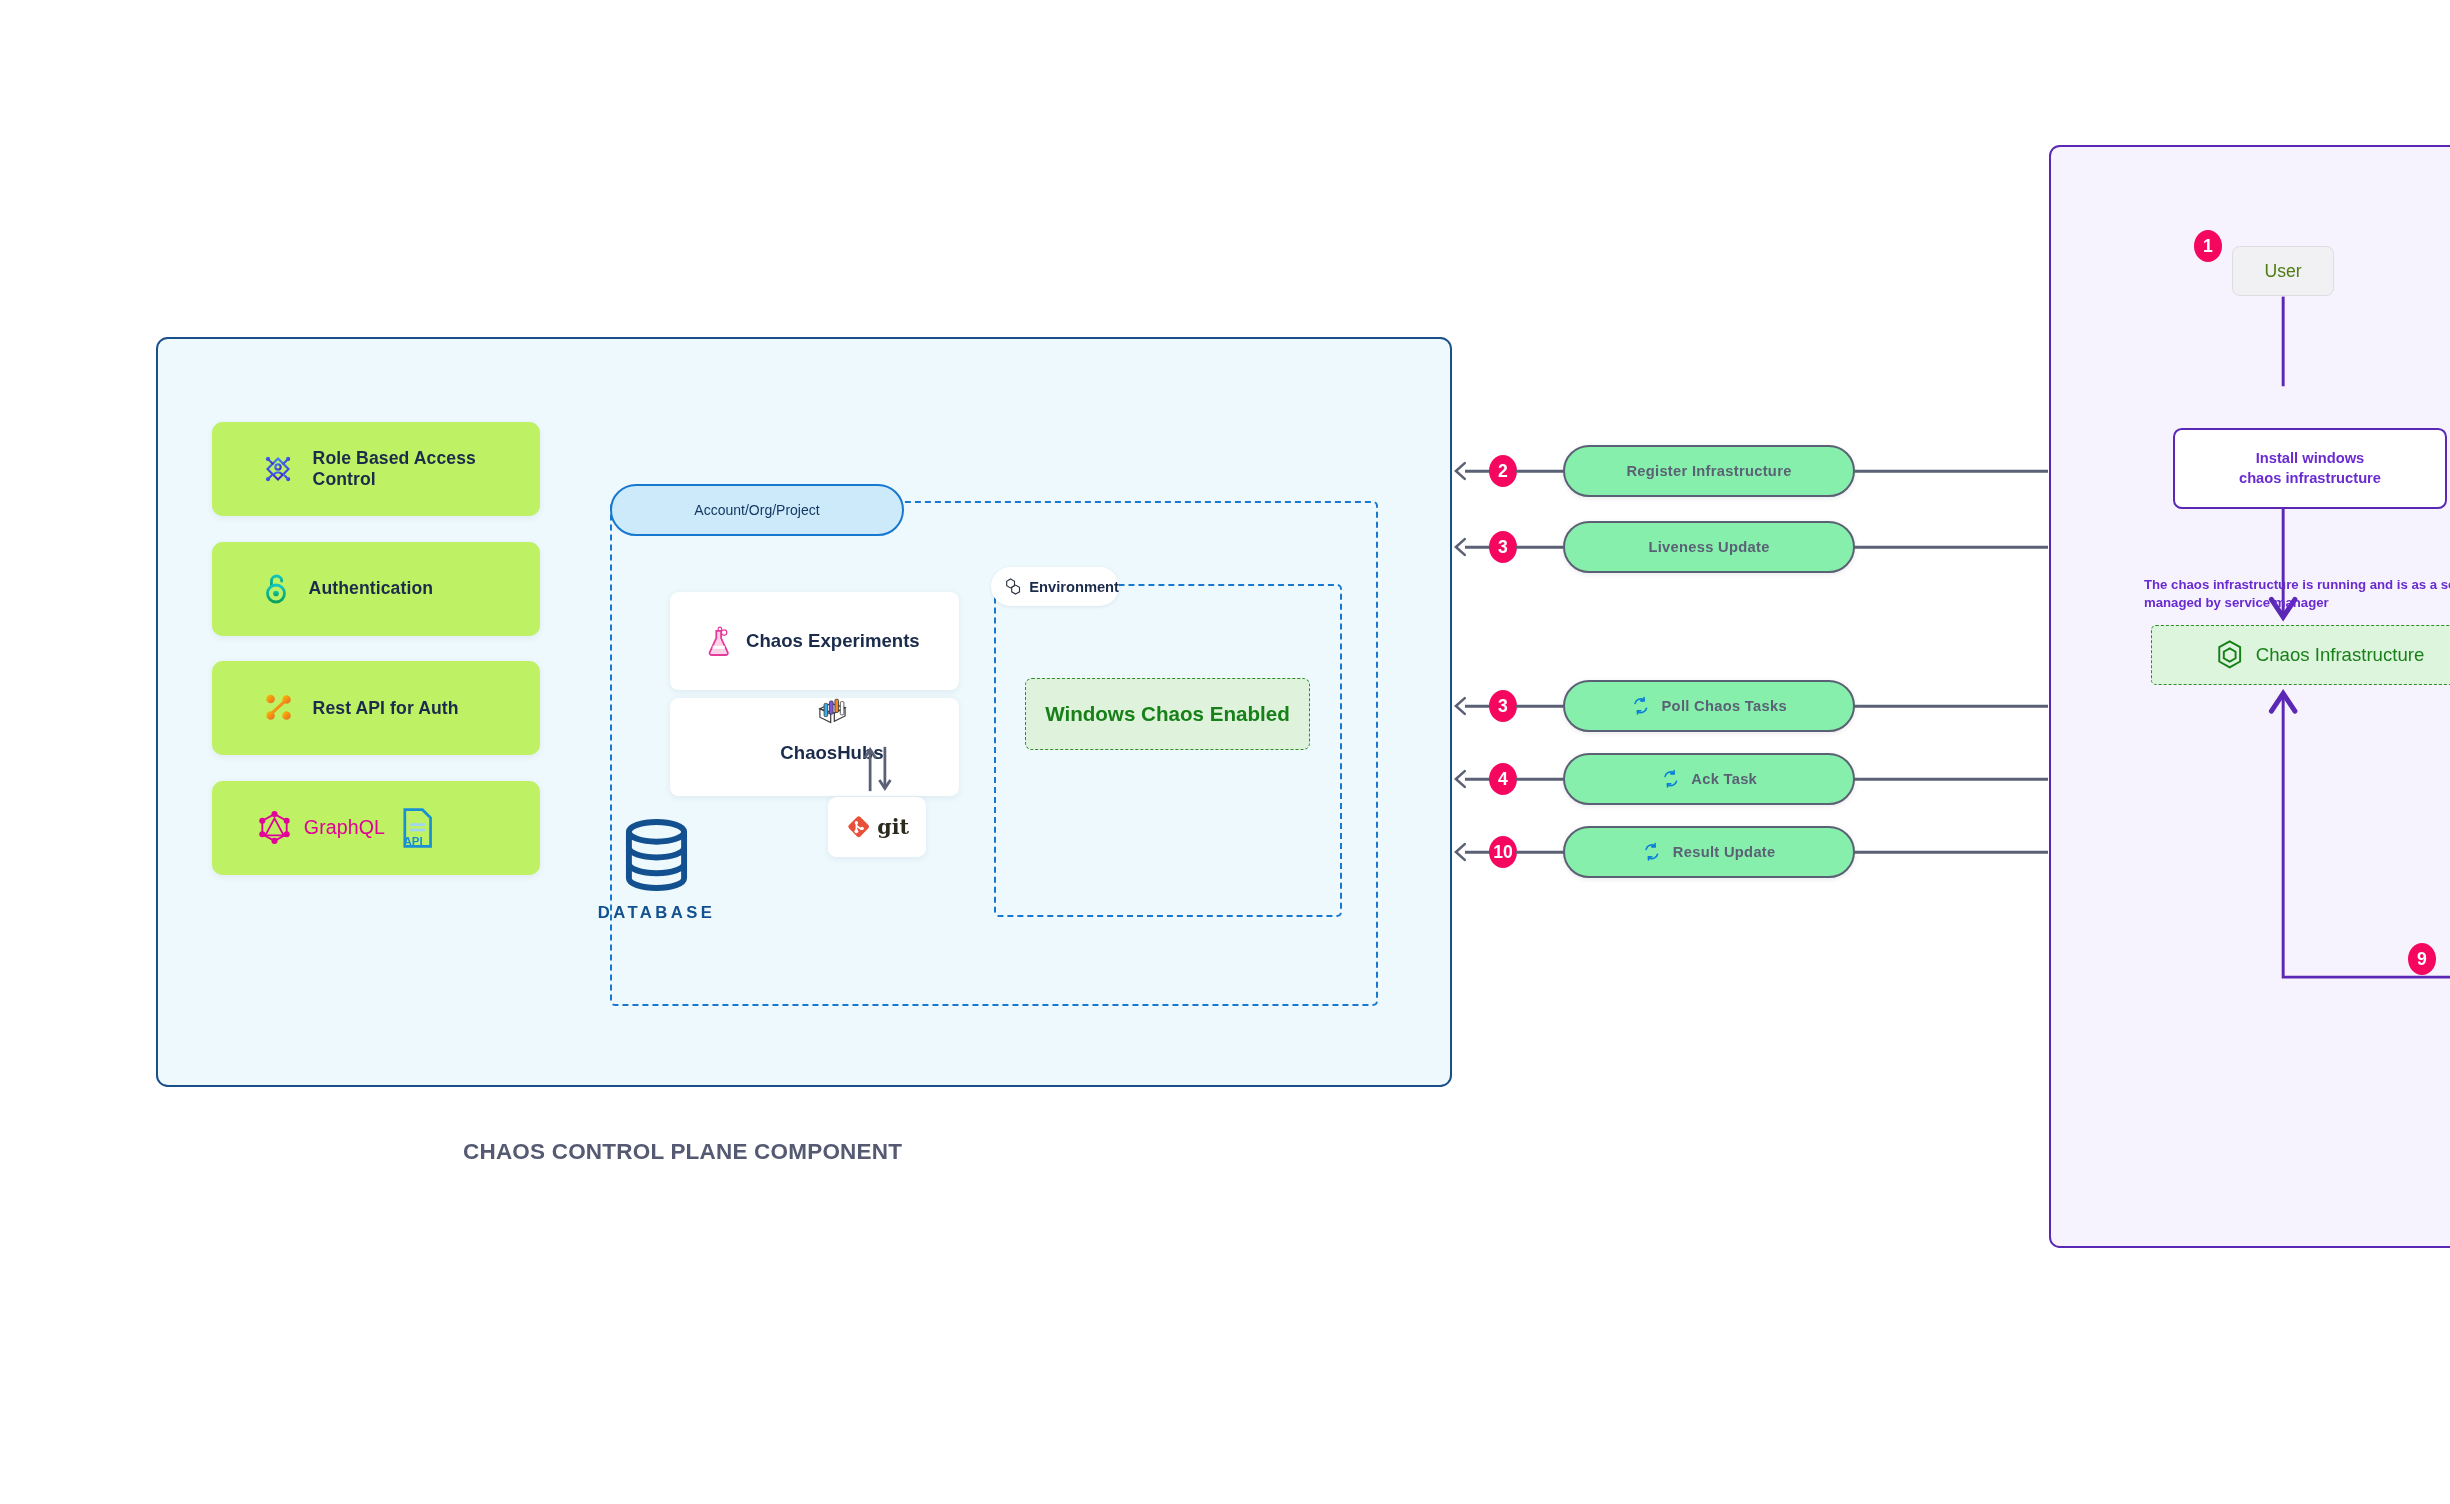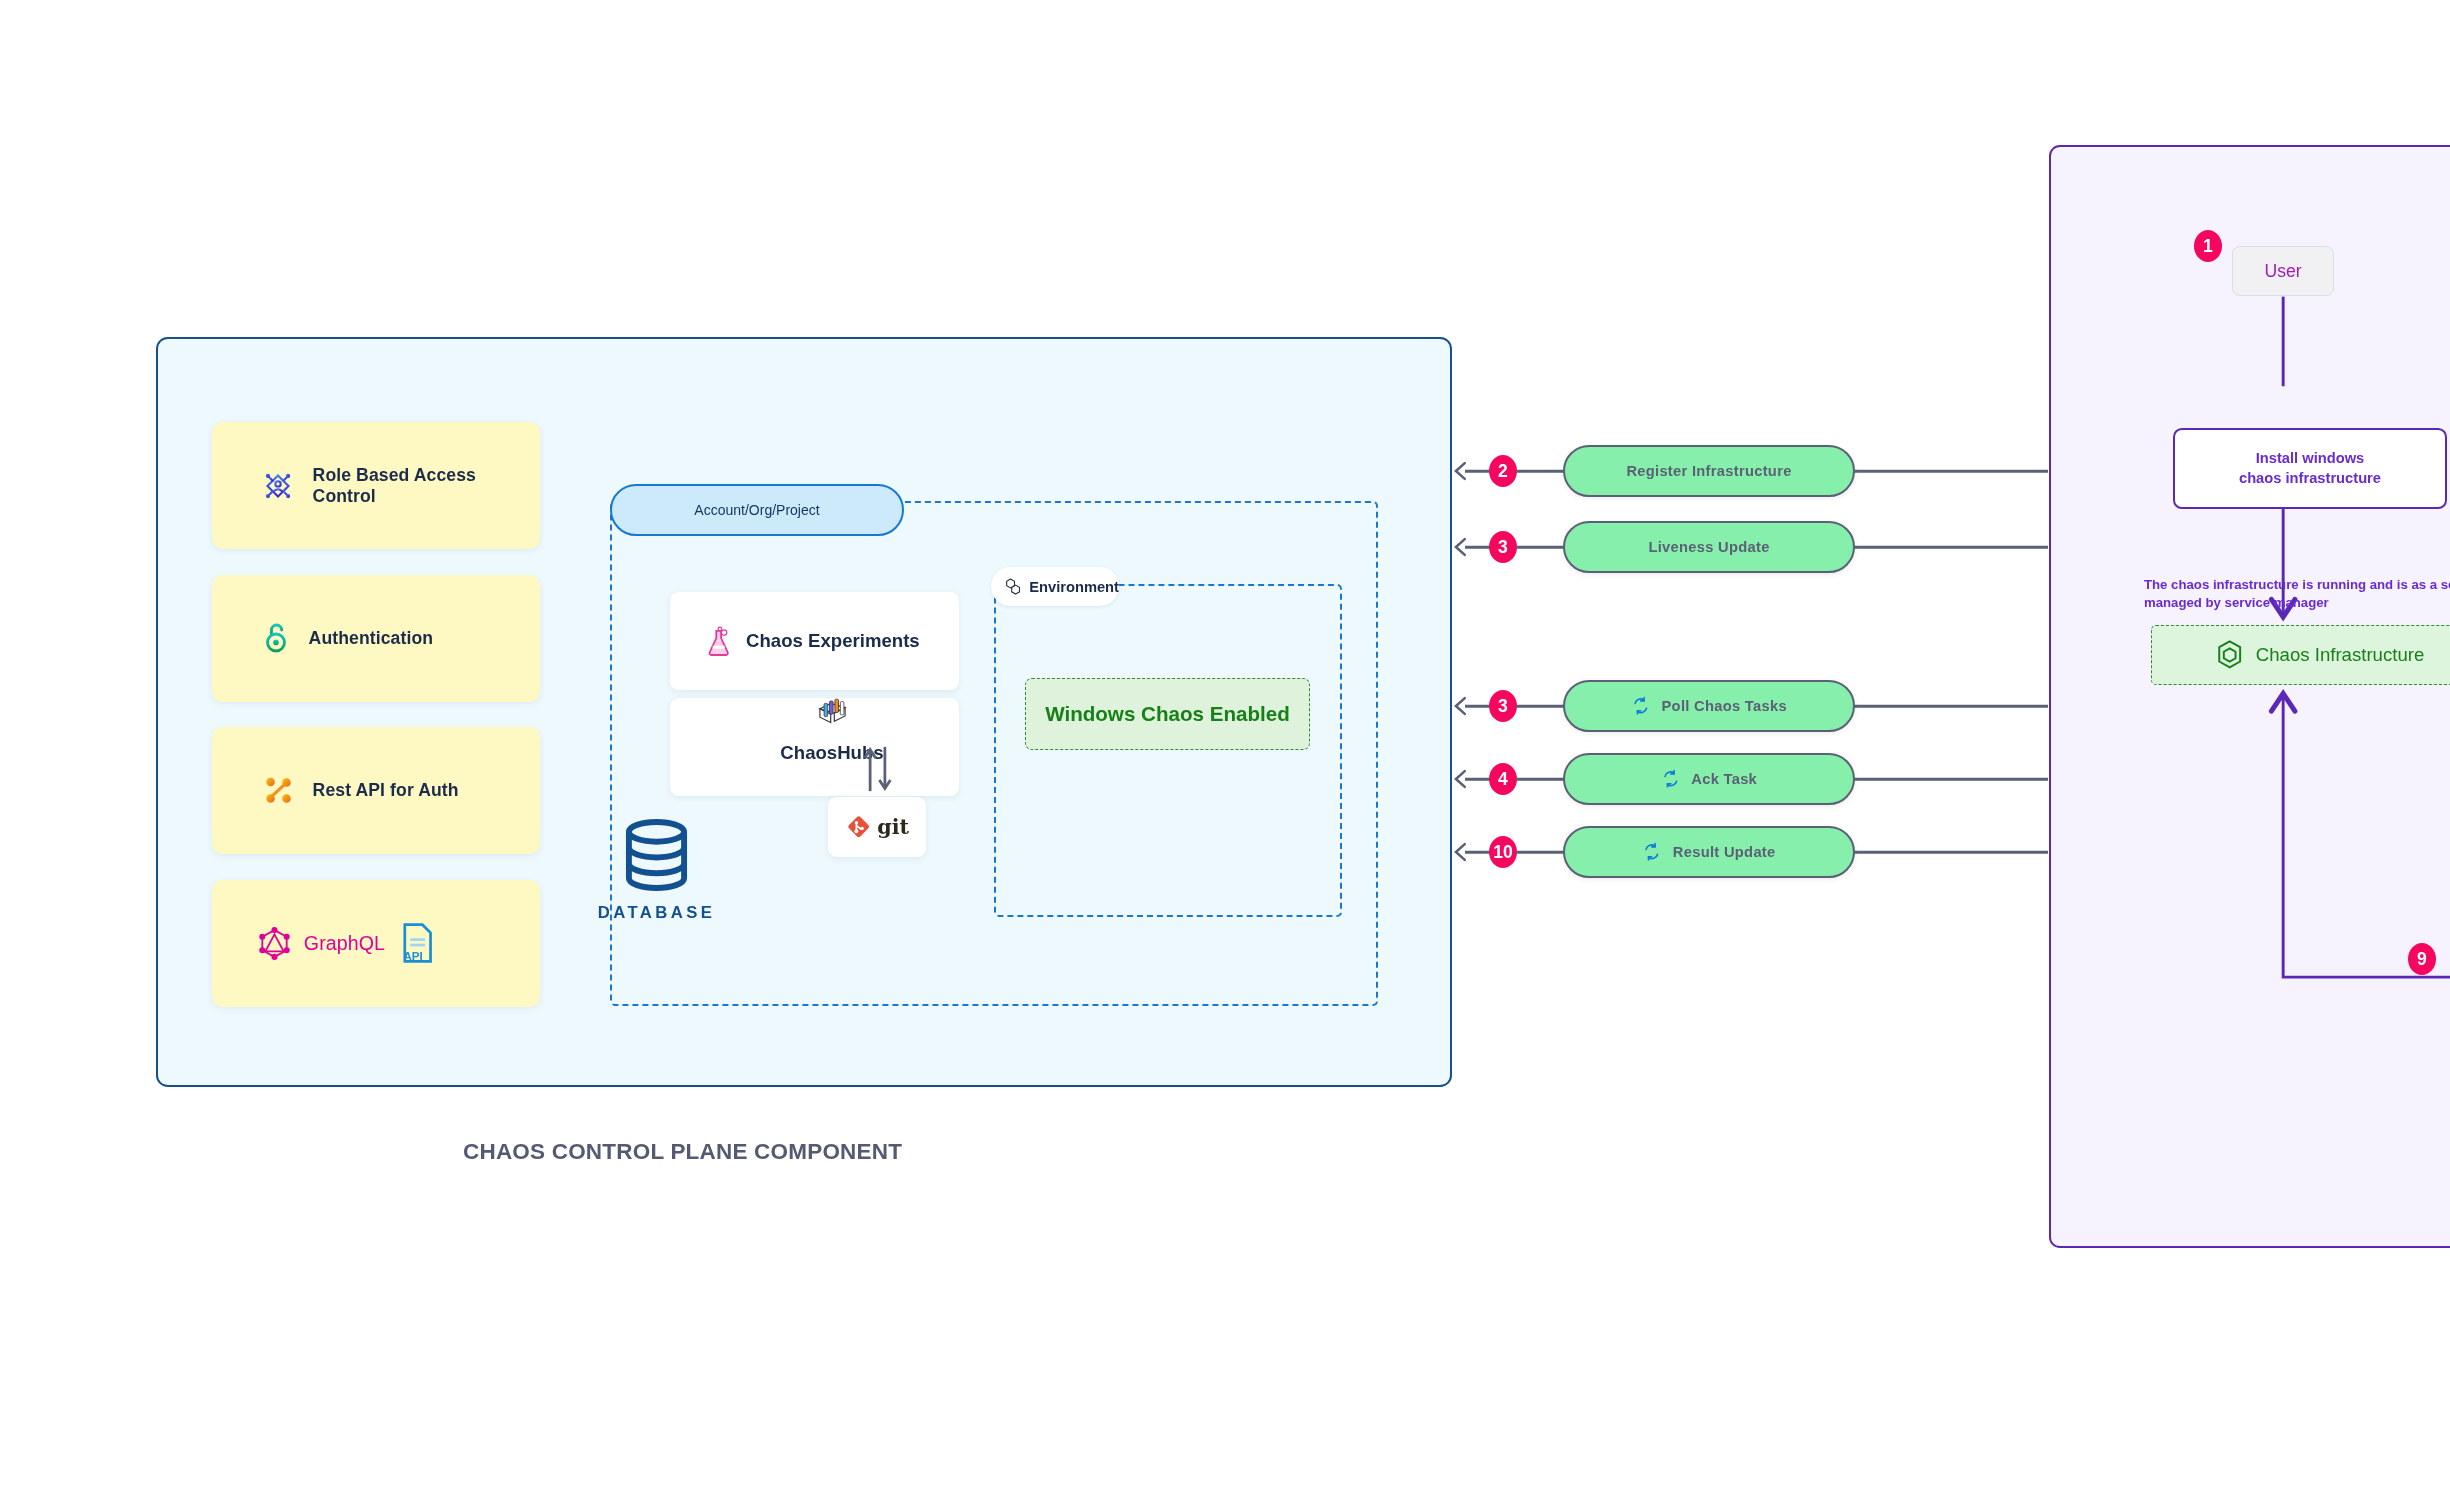--- a/index.html
+++ b/index.html
@@ -11,21 +11,21 @@
   }
   .stage{ position:absolute; inset:0; }
 
   
   #control-plane{
     position:absolute; left:156px; top:337px; width:1296px; height:750px;
     background:#eef9fd; border:2.9px solid #1b4f8a; border-radius:11.8px;
   }
   .cp-cards{ position:absolute; left:54px; top:83px; width:328px; }
   .cp-card{
-    background:#fef9c3; border-radius:10.8px; height:127px; margin-bottom:25.5px;
+    background:#bef264; border-radius:10.8px; height:94px; margin-bottom:25.5px;
     box-shadow:0 2px 6.9px rgba(30,60,90,.07);
     display:flex; align-items:center; padding-left:49px; gap:17.6px;
   }
   .cp-card .lbl{ font-size:17.6px; font-weight:700; color:#1b2b4b; letter-spacing:0.1px; }
   .ico{ flex:0 0 auto; display:block; }
 
   
   #aop-region{
     position:absolute; left:610px; top:501px; width:768px; height:505px;
     border:2.5px dashed #1878d0; border-radius:4.9px;
@@ -102,21 +102,21 @@
   }
   .node{
     position:absolute; background:#fff; border:2.5px solid #5b28b5; border-radius:8.8px;
     display:flex; align-items:center; justify-content:center; text-align:center;
     color:#6a2bd0; font-weight:700; line-height:1.3;margin-top:42px;
   }
   #user-node{
     position:absolute; left:2232px; top:246px; width:102px; height:50px;
     background:#f1f1f4; border:1.5px solid #dcdce3; border-radius:7.8px;
     display:flex; align-items:center; justify-content:center;
-    font-size:17.6px; color:#a21caf; font-weight:400;
+    font-size:17.6px; color:#4d7c0f; font-weight:400;
   }
   #badge-1{ position:absolute; left:2194px; top:230px; }
   #install-node{ left:2173px; top:386px; width:274px; height:81px; font-size:14.7px; }
   #chaos-infra{
     position:absolute; left:2151px; top:625px; width:338px; height:60px;
     background:#ddf4dd; border:1.5px dashed #2e8b2e; border-radius:4.9px;
     display:flex; align-items:center; justify-content:center; gap:12.7px;
     color:#188018; font-size:18.6px; font-weight:400;
   }
 

